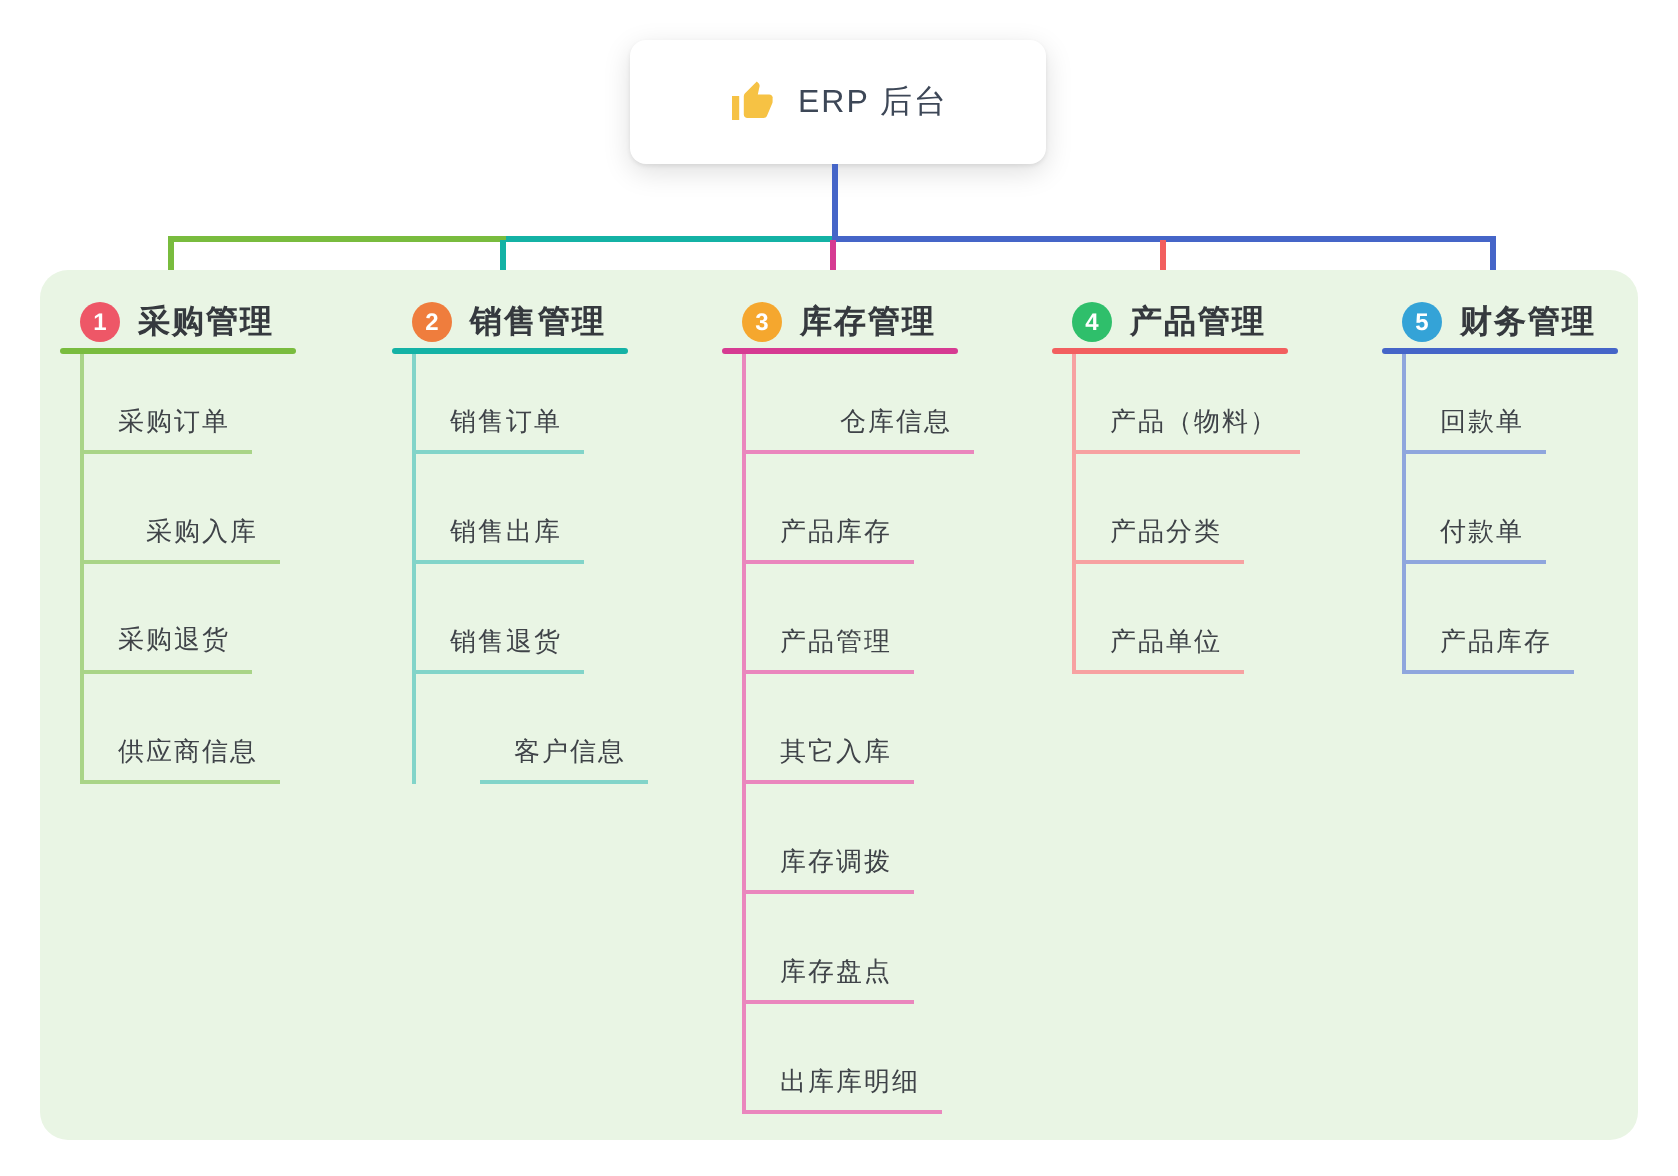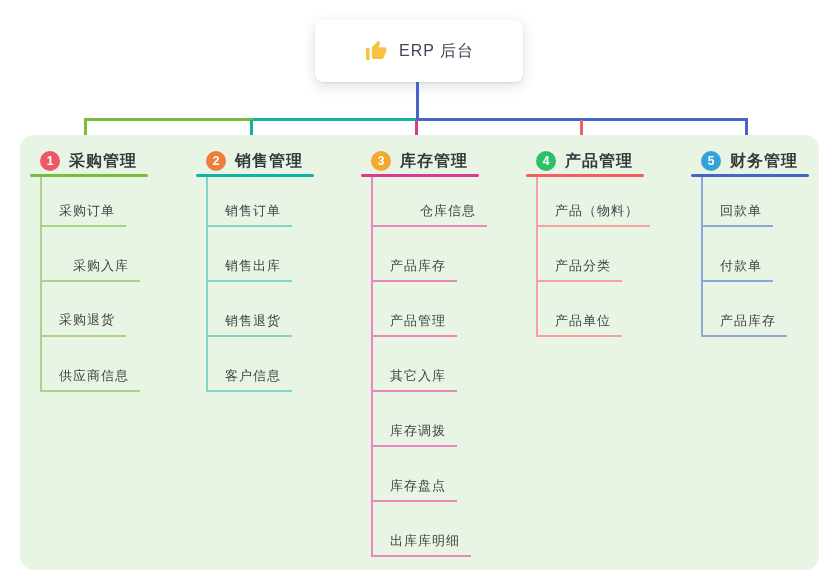--- a/index.html
+++ b/index.html
@@ -94,21 +94,21 @@
   <div class="branch b2">
     <div class="branch-title">
       <span class="badge" style="background: rgb(239, 125, 61);">2</span>
       <span>销售管理</span>
     </div>
     <div class="branch-rule" style="background: rgb(20, 178, 165);"></div>
     <div class="kids" style="border-left-color: rgb(130, 212, 201);">
       <div class="kid" style="border-bottom-color: rgb(130, 212, 201);">销售订单</div>
       <div class="kid" style="border-bottom-color: rgb(130, 212, 201);">销售出库</div>
       <div class="kid" style="border-bottom-color: rgb(130, 212, 201);">销售退货</div>
-      <div class="kid" style="border-bottom-color: rgb(130, 212, 201);">客户信息</div>
+      <div class="kid" style="border-bottom-color: rgb(130, 212, 201); margin-left: 32px;">客户信息</div>
     </div>
   </div>
 
   <div class="branch b3">
     <div class="branch-title">
       <span class="badge" style="background: rgb(245, 167, 46);">3</span>
       <span>库存管理</span>
     </div>
     <div class="branch-rule" style="background: rgb(214, 59, 146);"></div>
     <div class="kids" style="border-left-color: rgb(234, 134, 189);">

